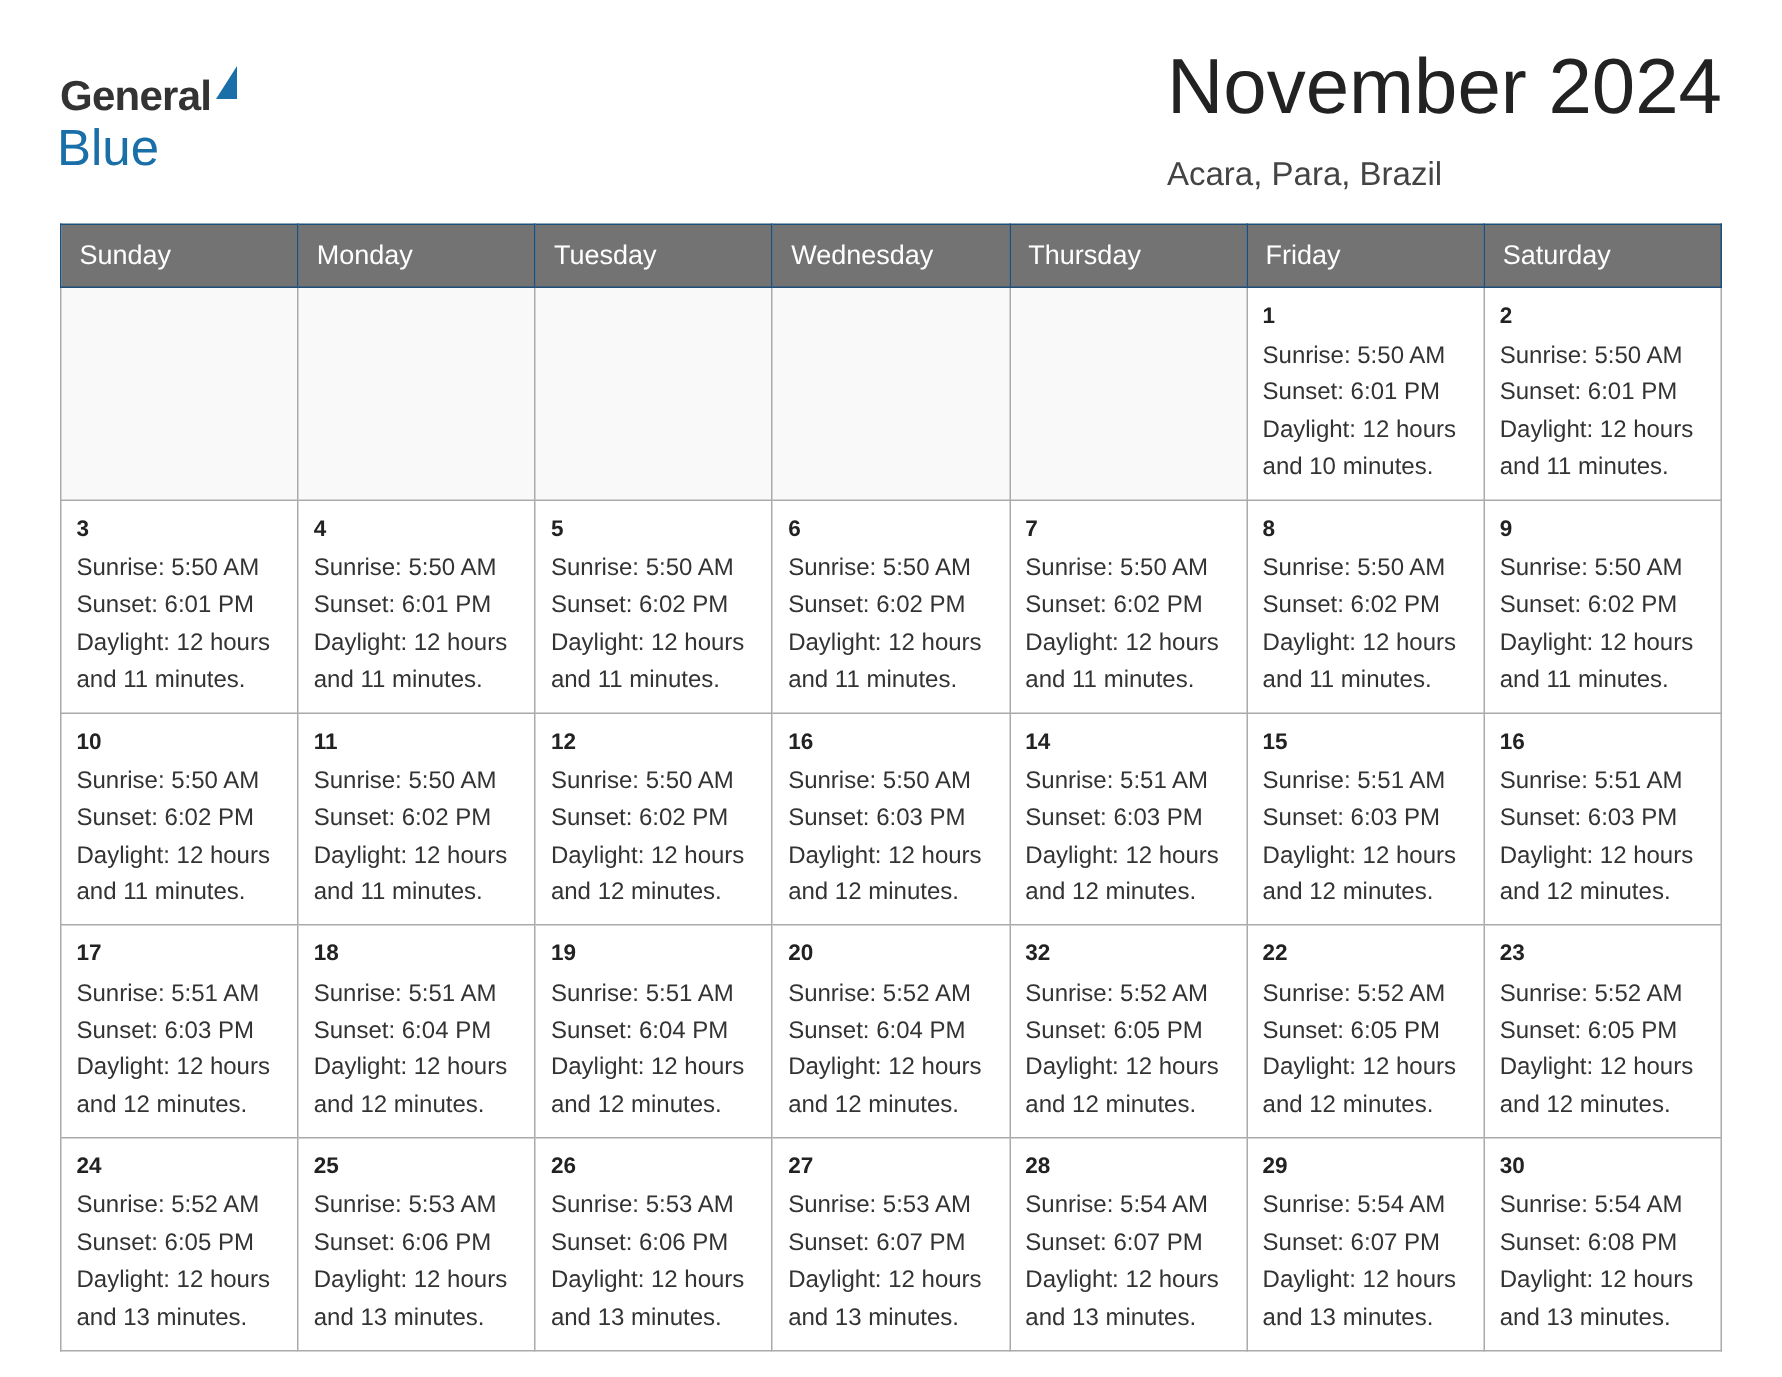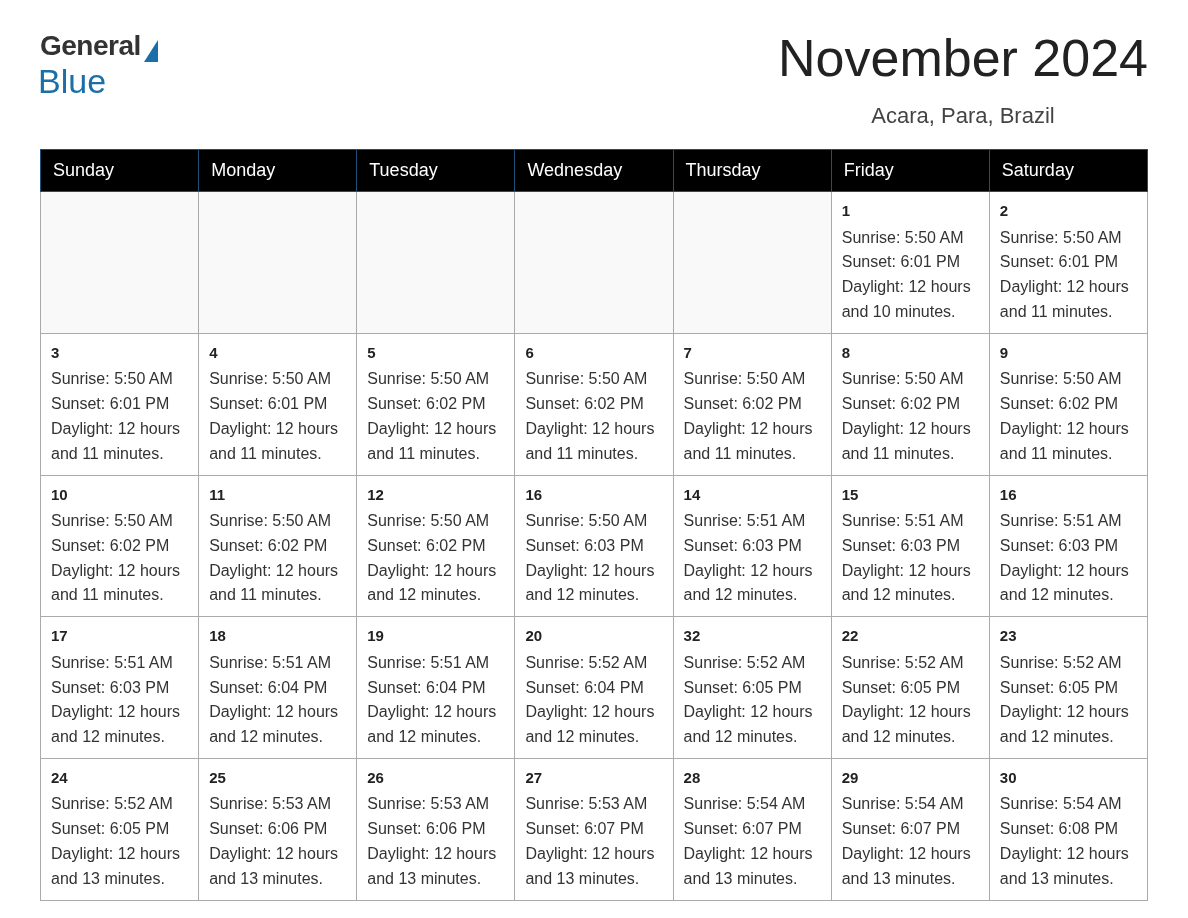--- a/index.html
+++ b/index.html
@@ -16,21 +16,22 @@
       align-items: flex-start;
       margin-bottom: 20px;
     }
     .logo {
       display: flex;
       flex-direction: column;
       align-items: flex-start;
     }
     .logo-top {
       display: flex;
-      align-items: flex-end;
+      align-items: flex-start;
+      margin-top: 18px;
     }
     .logo-general {
       font-size: 28px;
       font-weight: bold;
       color: #333;
       letter-spacing: -0.5px;
     }
     .logo-triangle {
       width: 0;
       height: 0;
@@ -40,41 +41,41 @@
       margin-left: 3px;
       margin-top: -4px;
     }
     .logo-blue {
       font-size: 34px;
       font-weight: normal;
       color: #1a6fa8;
       margin-left: -2px;
     }
     .title-section {
-      text-align: center;
+      text-align: left;
     }
     .month-title {
       font-size: 52px;
       font-weight: 300;
       color: #222;
       line-height: 1.1;
     }
     .location-title {
       font-size: 22px;
       color: #444;
       font-weight: normal;
       margin-top: 16px;
     }
     .calendar-table {
       width: 100%;
       border-collapse: collapse;
       border: 1px solid #999;
     }
     .calendar-table th {
-      background-color: #000000;
+      background-color: #737373;
       color: #fff;
       font-size: 18px;
       font-weight: normal;
       padding: 10px 12px;
       text-align: left;
       border: 1px solid #1e4f7a;
     }
     .calendar-table td {
       vertical-align: top;
       padding: 8px 10px;

